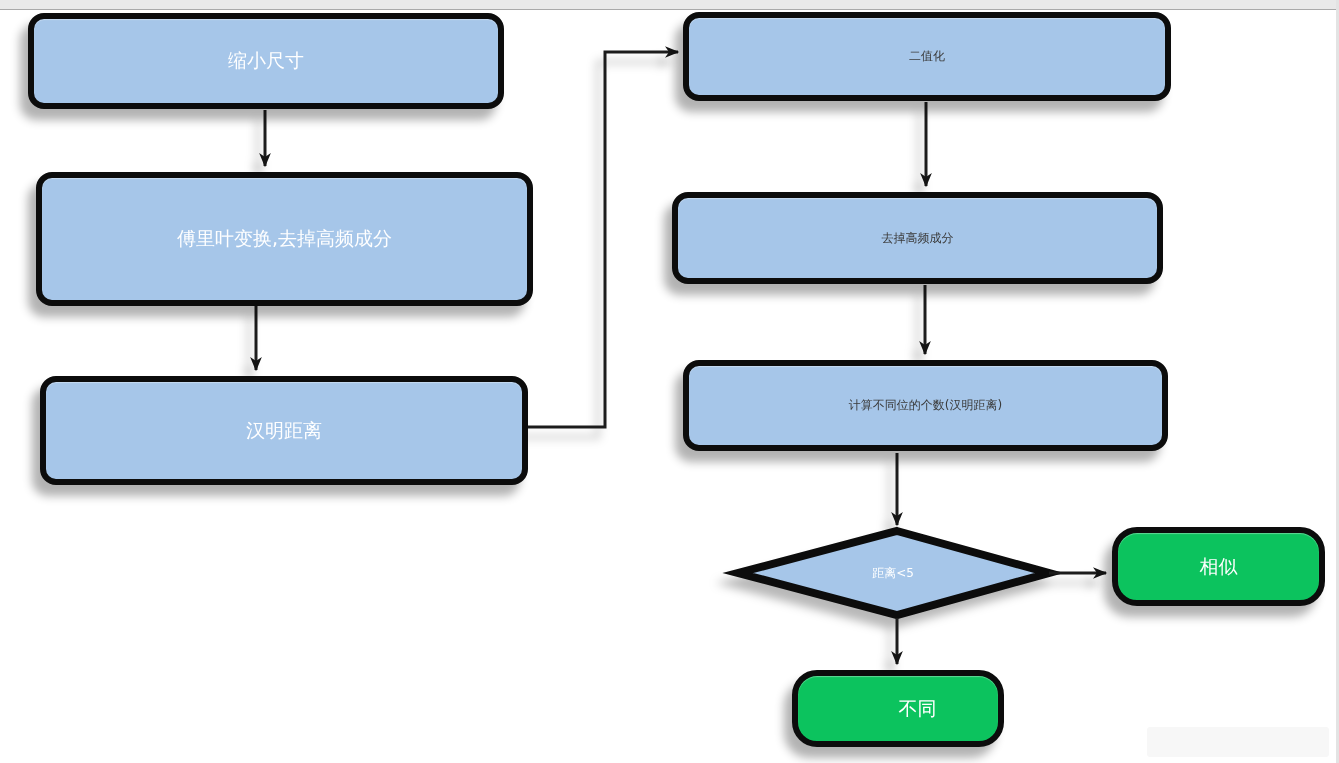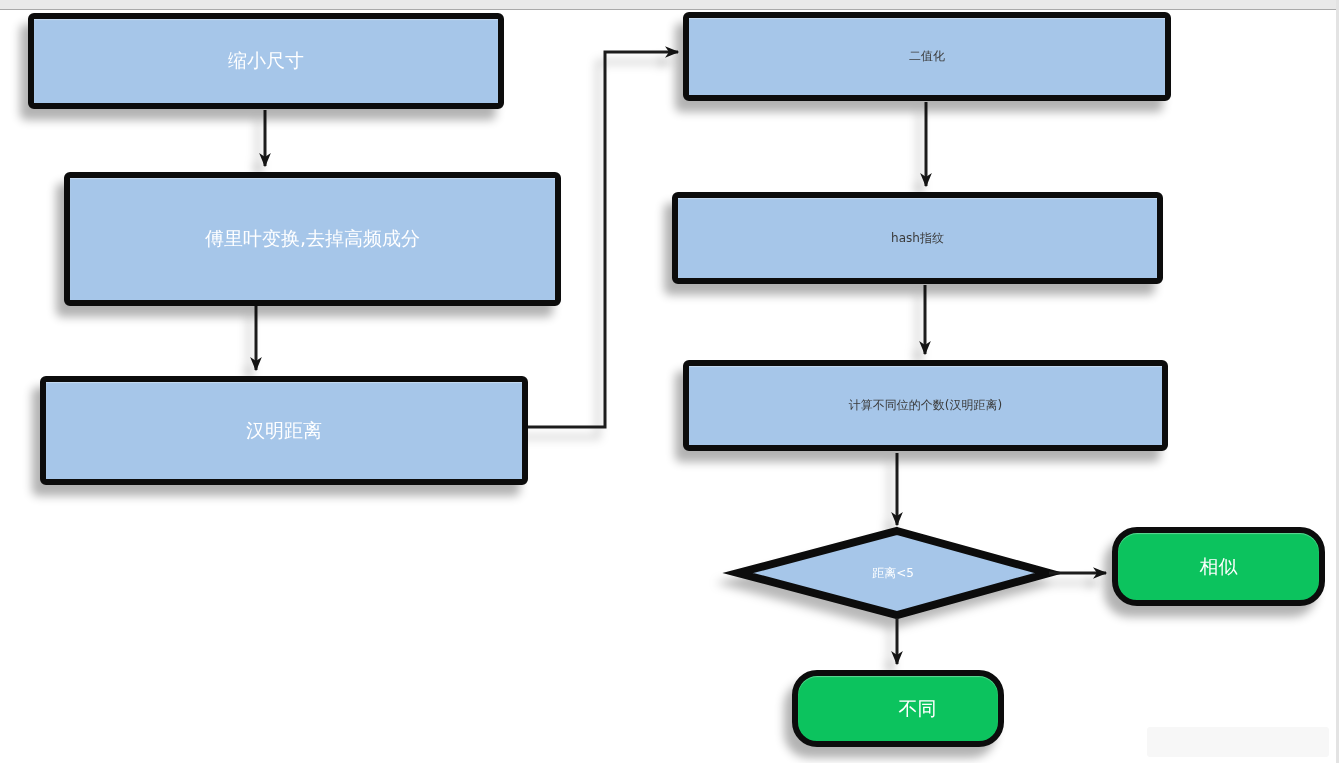--- a/index.html
+++ b/index.html
@@ -17,21 +17,21 @@
   .footer-smudge{
     position:absolute;left:1147px;top:727px;width:182px;height:30px;
     background:#f7f7f7;border-radius:3px;
   }
   .wires{
     position:absolute;left:0;top:0;width:1339px;height:763px;
     filter:drop-shadow(-7px 10px 5px rgba(0,0,0,0.28));
   }
   .node{
     position:absolute;box-sizing:border-box;
-    border:6px solid #0c0c0c;border-radius:6px;
+    border:6px solid #0c0c0c;border-radius:16px;
     display:flex;align-items:center;justify-content:center;
     text-align:center;line-height:1.25;
     box-shadow:-8px 11px 10px rgba(0,0,0,0.30), inset 0 1px 1px rgba(255,255,255,0.35);
   }
   .node.blue{background:#a6c6e9;}
   .node.green{background:#0cc35e;border-radius:25px;}
   .t-light{color:#ffffff;font-size:19px;}
   .t-dark{color:#3a3a3a;font-size:12px;}
   .diamond-label{
     position:absolute;left:737px;top:531px;width:312px;height:84px;
@@ -64,34 +64,34 @@
     <path d="M925,285 L925,354" fill="none" stroke="#1c1c1c" stroke-width="3" marker-end="url(#ah)"></path>
     <path d="M897,453 L897,525" fill="none" stroke="#1c1c1c" stroke-width="3" marker-end="url(#ah)"></path>
     <path d="M1049,573 L1106,573" fill="none" stroke="#1c1c1c" stroke-width="3" marker-end="url(#ah)"></path>
     <path d="M897,618 L897,664" fill="none" stroke="#1c1c1c" stroke-width="3" marker-end="url(#ah)"></path>
   </svg>
 
   <div class="node blue" style="left:28px;top:13px;width:476px;height:96px;">
     <span class="t-light">缩小尺寸</span>
   </div>
 
-  <div class="node blue" style="left:36px;top:172px;width:497px;height:134px;margin-left:28px;">
+  <div class="node blue" style="left:36px;top:172px;width:497px;height:134px;">
     <span class="t-light">傅里叶变换,去掉高频成分</span>
   </div>
 
   <div class="node blue" style="left:40px;top:376px;width:488px;height:109px;">
     <span class="t-light">汉明距离</span>
   </div>
 
   <div class="node blue" style="left:683px;top:12px;width:488px;height:89px;">
     <span class="t-dark">二值化</span>
   </div>
 
   <div class="node blue" style="left:672px;top:192px;width:491px;height:92px;">
-    <span class="t-dark">hash指纹</span>
+    <span class="t-dark">去掉高频成分</span>
   </div>
 
   <div class="node blue" style="left:683px;top:360px;width:485px;height:91px;">
     <span class="t-dark">计算不同位的个数(汉明距离)</span>
   </div>
 
   <div class="diamond-label">距离&lt;5</div>
 
   <div class="node green" style="left:1112px;top:527px;width:213px;height:79px;">
     <span class="t-light">相似</span>

